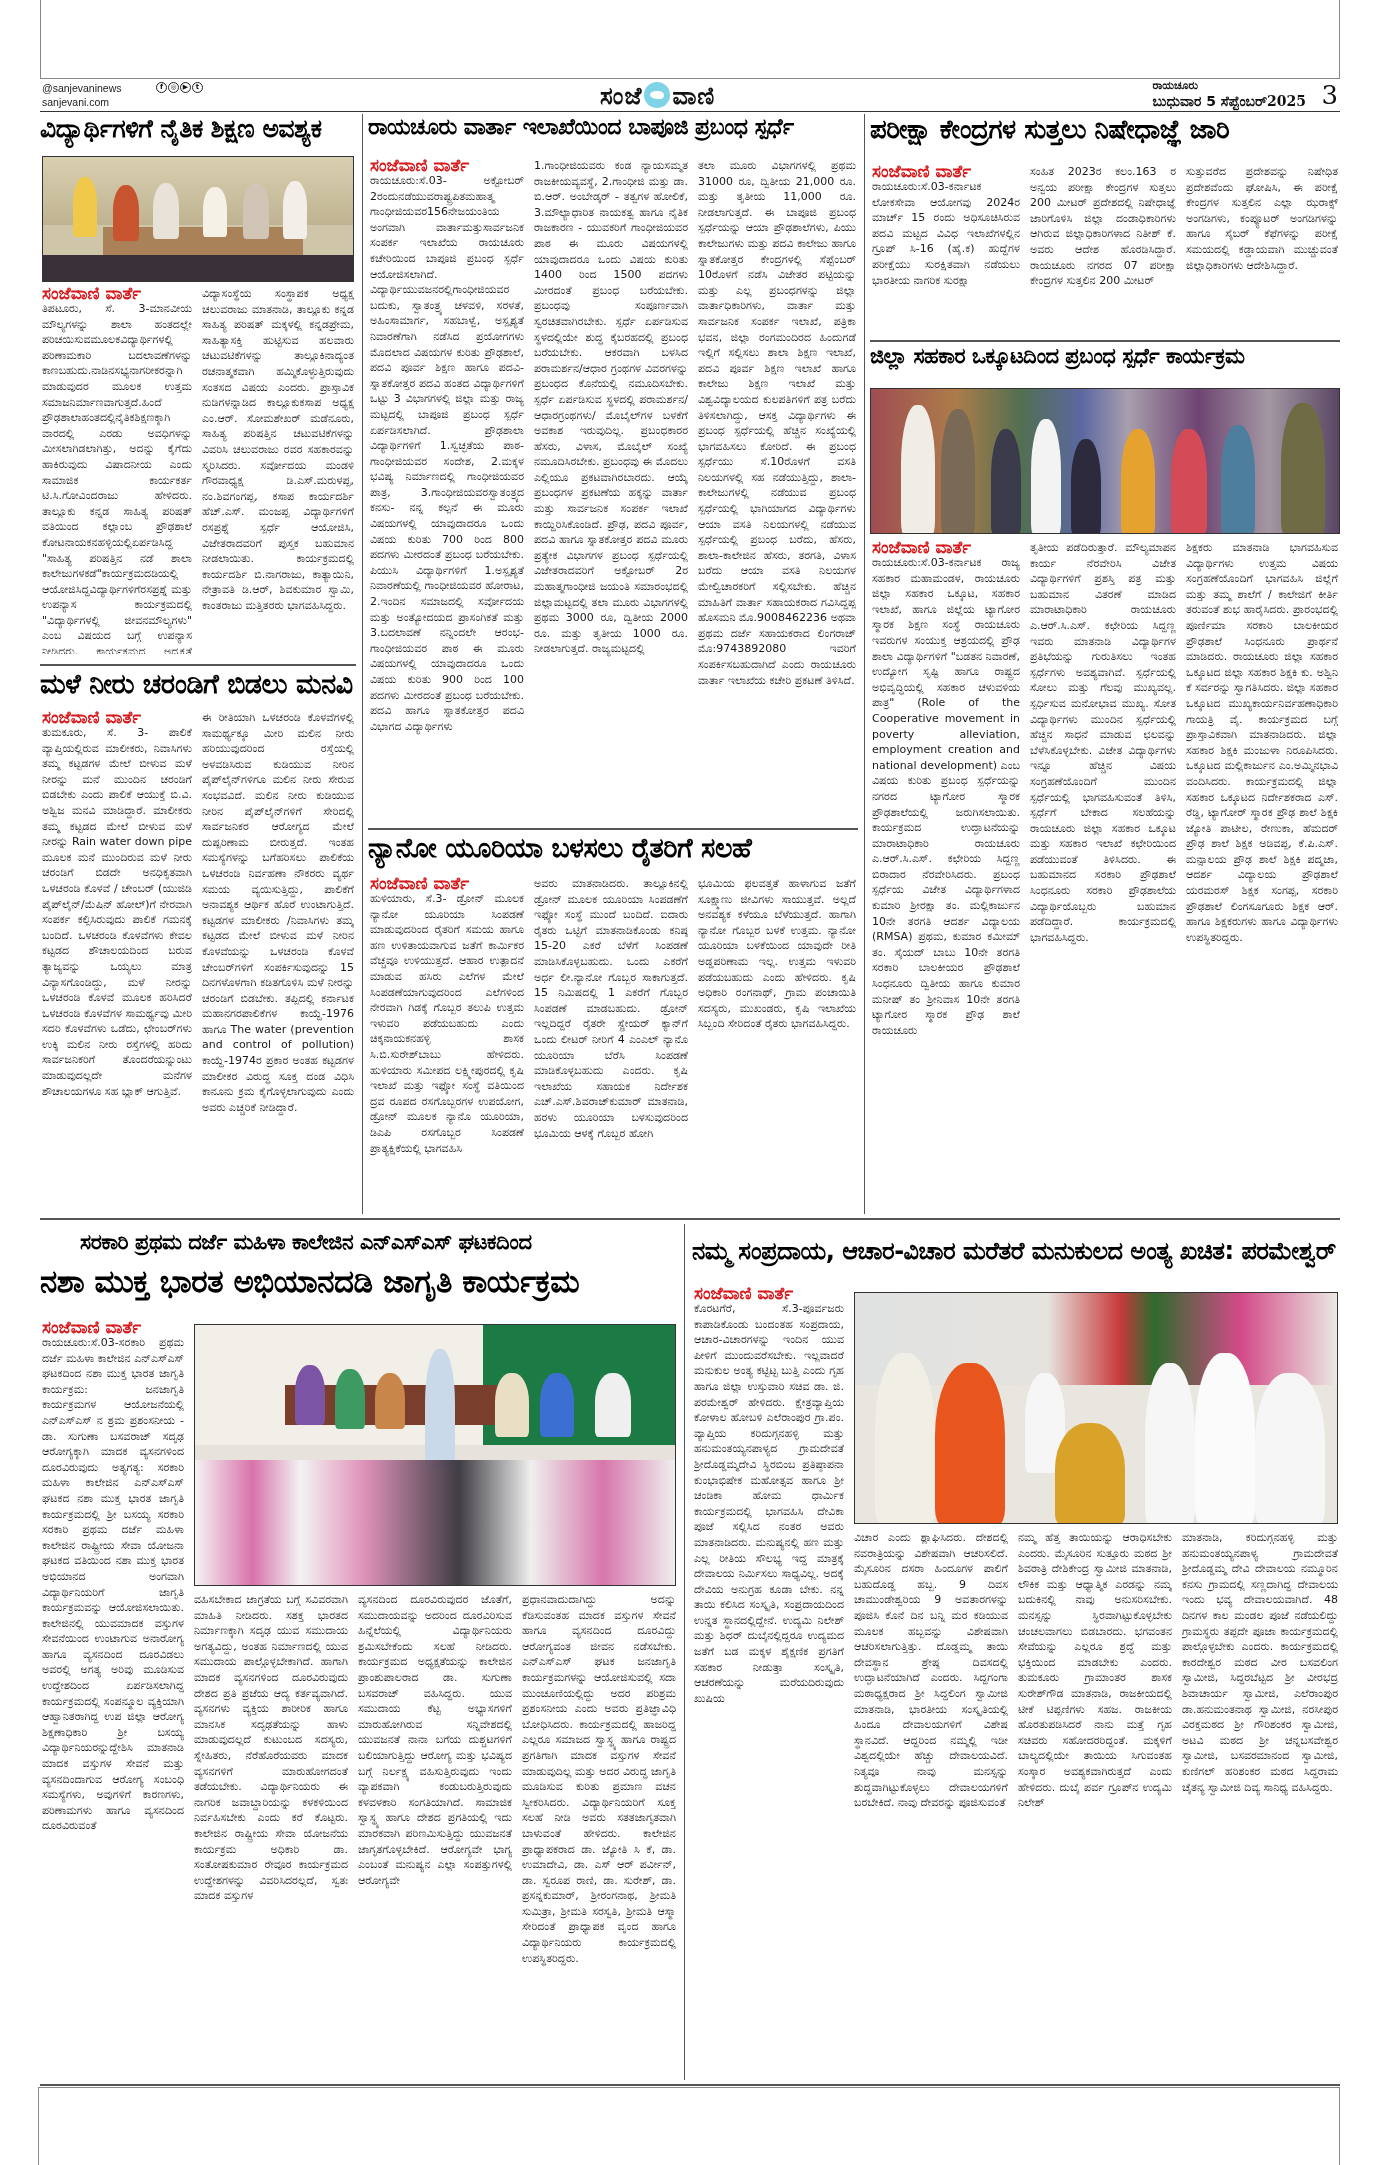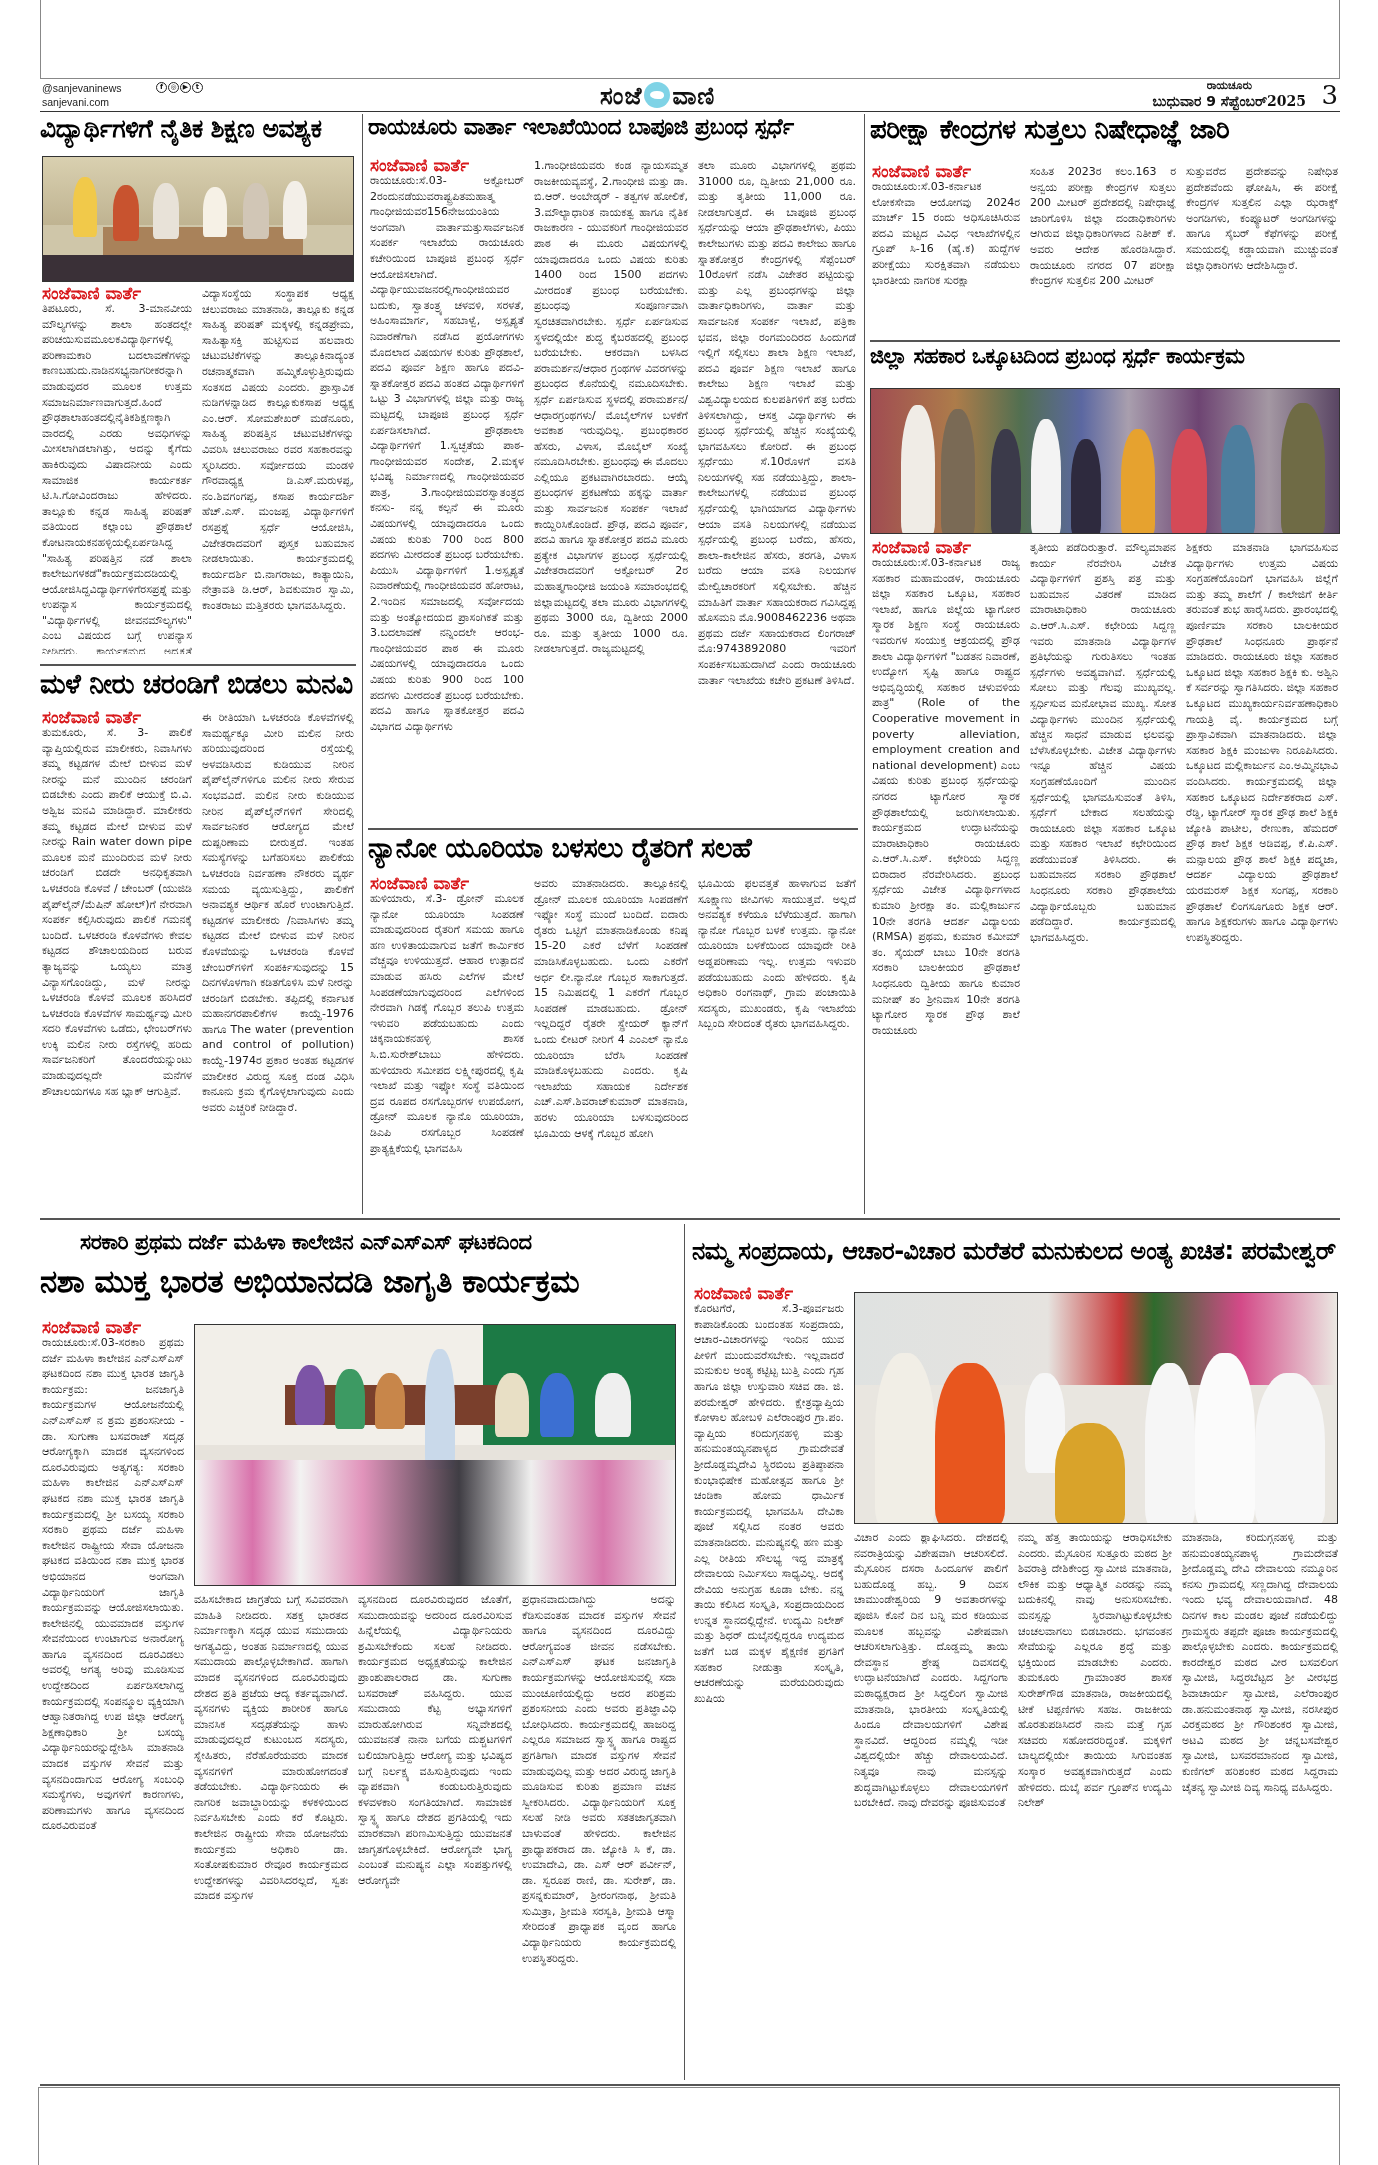--- a/index.html
+++ b/index.html
@@ -8,21 +8,21 @@
   .frame-top { position: absolute; left: 40px; top: 0; width: 1300px; height: 79px; border: 1px solid #888; border-top: none; background: #fff; }
   .frame-bottom { position: absolute; left: 38px; top: 2087px; width: 1302px; height: 78px; border: 1px solid #888; border-bottom: none; background: #fff; }
   .page { position: absolute; left: 40px; top: 80px; width: 1300px; height: 2005px; }
   .masthead { position: absolute; left: 0; top: 0; width: 1300px; height: 32px; border-bottom: 1.5px solid #333; }
   .mh-social { position: absolute; left: 2px; top: 1px; font-family: "Liberation Sans", sans-serif; font-size: 10.5px; line-height: 14px; color: #222; }
   .mh-icons { position: absolute; left: 116px; top: 2px; display: flex; gap: 1px; }
   .mh-icons span { width: 11px; height: 11px; border: 1.2px solid #222; border-radius: 50%; font-size: 7px; line-height: 9px; text-align: center; font-weight: bold; }
   .mh-logo { position: absolute; left: 560px; top: 0px; height: 30px; display: flex; align-items: center; font-family: "DejaVu Serif", serif; font-weight: 900; font-size: 24px; letter-spacing: 1px; color: #111; justify-content: center; }
   .mh-logo .dove { width: 26px; height: 26px; border-radius: 50%; background: #7fd3e6; margin: 0 2px; position: relative; }
   .mh-logo .dove::after { content: ""; position: absolute; left: 6px; top: 9px; width: 14px; height: 8px; background: #fff; border-radius: 50% 50% 40% 60%; }
-  .mh-right { position: absolute; right: 26px; top: 0; text-align: center; font-family: "DejaVu Sans", sans-serif; font-weight: bold; }
+  .mh-right { position: absolute; right: 26px; top: 0; text-align: left; font-family: "DejaVu Sans", sans-serif; font-weight: bold; }
   .mh-city { font-size: 11px; line-height: 12px; }
   .mh-date { font-size: 14px; line-height: 18px; }
   .mh-year { font-family: "DejaVu Serif", serif; }
   .mh-page { position: absolute; right: 2px; top: 0px; font-family: "DejaVu Serif", serif; font-size: 26px; line-height: 30px; }
 
   .headline { position: absolute; font-family: "DejaVu Sans", sans-serif; font-weight: 900; color: #000; white-space: nowrap; overflow: hidden; letter-spacing: -0.5px; line-height: 1; }
   .byline { color: #d8181b; font-weight: bold; font-size: 17px; line-height: 15px; display: block; }
   .col { position: absolute; font-family: "DejaVu Sans", sans-serif; font-size: 11px; line-height: 15.6px; text-align: justify; color: #1a1a1a; overflow: hidden; }
   .col p { margin-bottom: 1px; text-indent: 0; }
   .vrule { position: absolute; width: 1px; background: #555; }
@@ -48,21 +48,21 @@
       <span>▶</span>
       <span>t</span>
     </div>
     <div class="mh-logo">
       <span>ಸಂಜೆ</span>
       <span class="dove"></span>
       <span>ವಾಣಿ</span>
     </div>
     <div class="mh-right" style="right:34px;">
       <div class="mh-city">ರಾಯಚೂರು</div>
-      <div class="mh-date"><span>ಬುಧುವಾರ 9 ಸೆಪ್ಟೆಂಬರ್</span><span class="mh-year">2025</span></div>
+      <div class="mh-date"><span>ಬುಧುವಾರ 5 ಸೆಪ್ಟೆಂಬರ್</span><span class="mh-year">2025</span></div>
     </div>
     <div class="mh-page">3</div>
   </div>
 
   <div class="headline" style="left:0;top:36px;width:316px;font-size:25px;height:34px;">ವಿದ್ಯಾರ್ಥಿಗಳಿಗೆ ನೈತಿಕ ಶಿಕ್ಷಣ ಅವಶ್ಯಕ</div>
   <div class="photo" style="left:2px;top:76px;width:312px;height:126px;background:#cfc6a9;">
     <div style="position:absolute;left:0;top:0;width:100%;height:55%;background:linear-gradient(#d9d0b0,#bfb391);"></div>
     <div style="position:absolute;left:60px;top:70px;width:200px;height:28px;background:#a9825a;"></div>
     <div class="fig" style="left:30px;top:20px;width:24px;height:60px;background:#f1c94a;"></div>
     <div class="fig" style="left:70px;top:28px;width:26px;height:56px;background:#c8532f;"></div>

